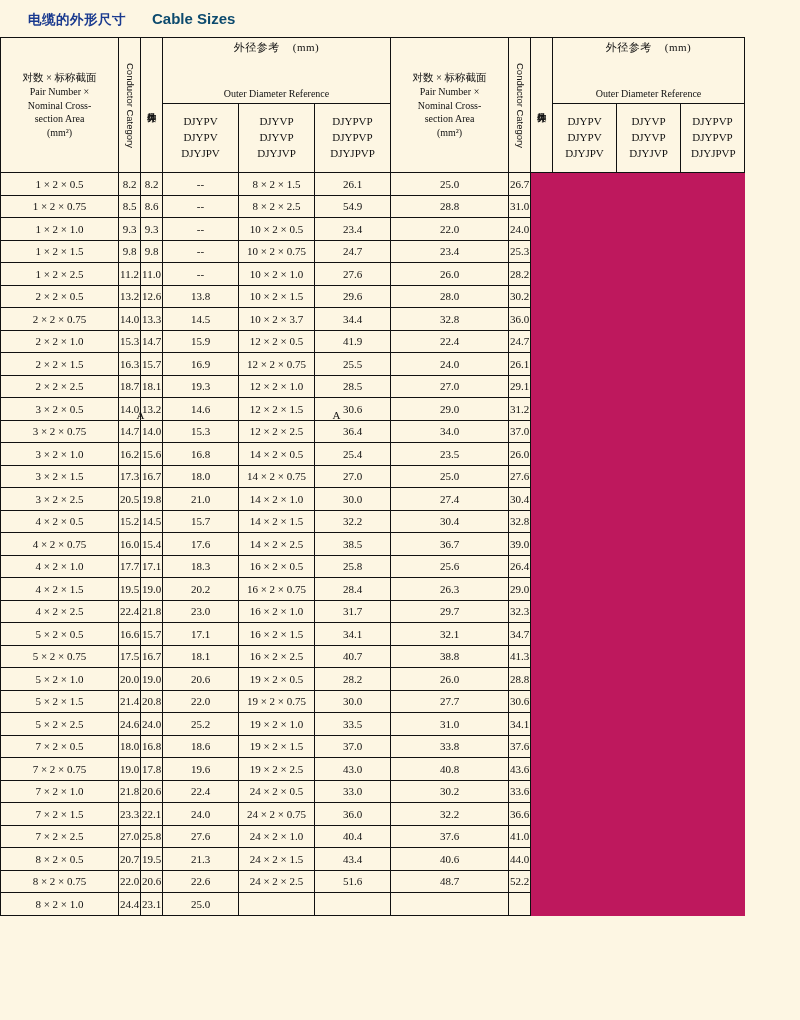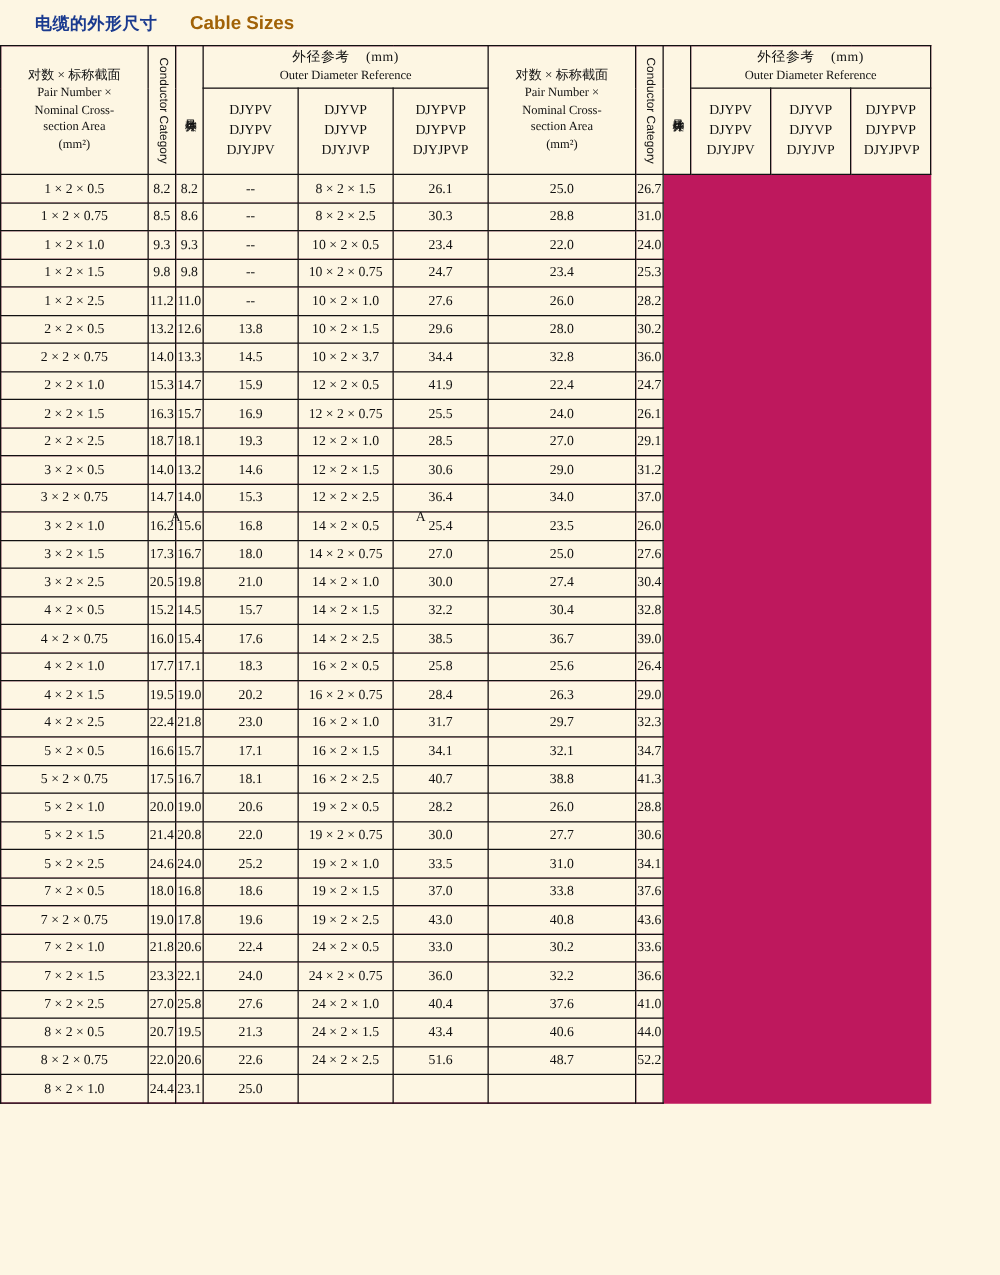--- a/index.html
+++ b/index.html
@@ -32,21 +32,21 @@
     font-family: "Liberation Sans", sans-serif;
     font-weight: bold;
     font-size: 13.5px;
     color: #1a3a8f;
     letter-spacing: 0.5px;
   }
   .header .en {
     font-family: "Liberation Sans", sans-serif;
     font-weight: bold;
     font-size: 15px;
-    color: #a16207;
+    color: #0c4a6e;
   }
   .table-title {
     text-align: center;
     margin-top: 14px;
     font-size: 12.5px;
     font-family: "Liberation Serif", serif;
   }
   .table-title .t-cn {
     font-family: "Liberation Sans", sans-serif;
     font-size: 12px;
@@ -111,20 +111,21 @@
     font-family: "Liberation Sans", sans-serif;
     font-size: 10.5px;
     line-height: 1.4;
     padding: 2px !important;
   }
   .od-head .line1 {
     letter-spacing: 0.5px;
   }
   .od-head .line2 {
     font-size: 10px;
+    margin-top: 32px;
   }
   .sub-head {
     font-family: "Liberation Sans", sans-serif;
     font-size: 10px;
     line-height: 1.45;
     padding: 10px !important;
   }
   .cell-empty {
     border: 1px solid #111;
   }
@@ -257,21 +258,21 @@
             <td>26.1</td>
             <td>25.0</td>
             <td>26.7</td>
           </tr>
           <tr>
             <td>1 × 2 × 0.75</td>
             <td>8.5</td>
             <td>8.6</td>
             <td>--</td>
             <td>8 × 2 × 2.5</td>
-            <td>30.3</td>
+            <td>54.9</td>
             <td>28.8</td>
             <td>31.0</td>
           </tr>
           <tr>
             <td>1 × 2 × 1.0</td>
             <td>9.3</td>
             <td>9.3</td>
             <td>--</td>
             <td>10 × 2 × 0.5</td>
             <td>23.4</td>

